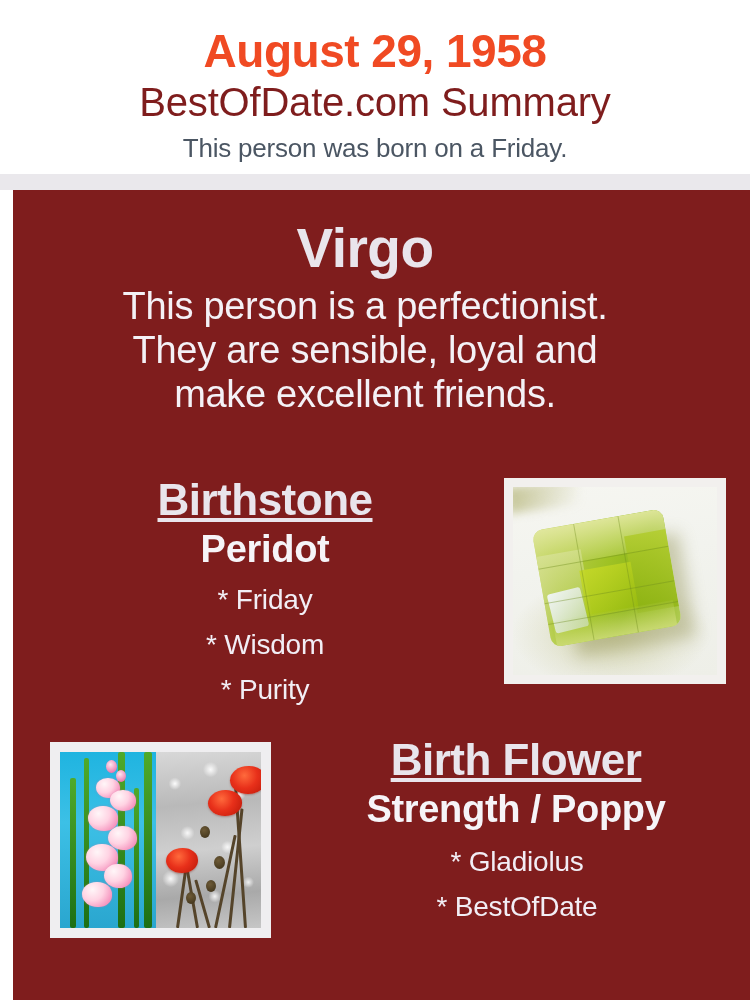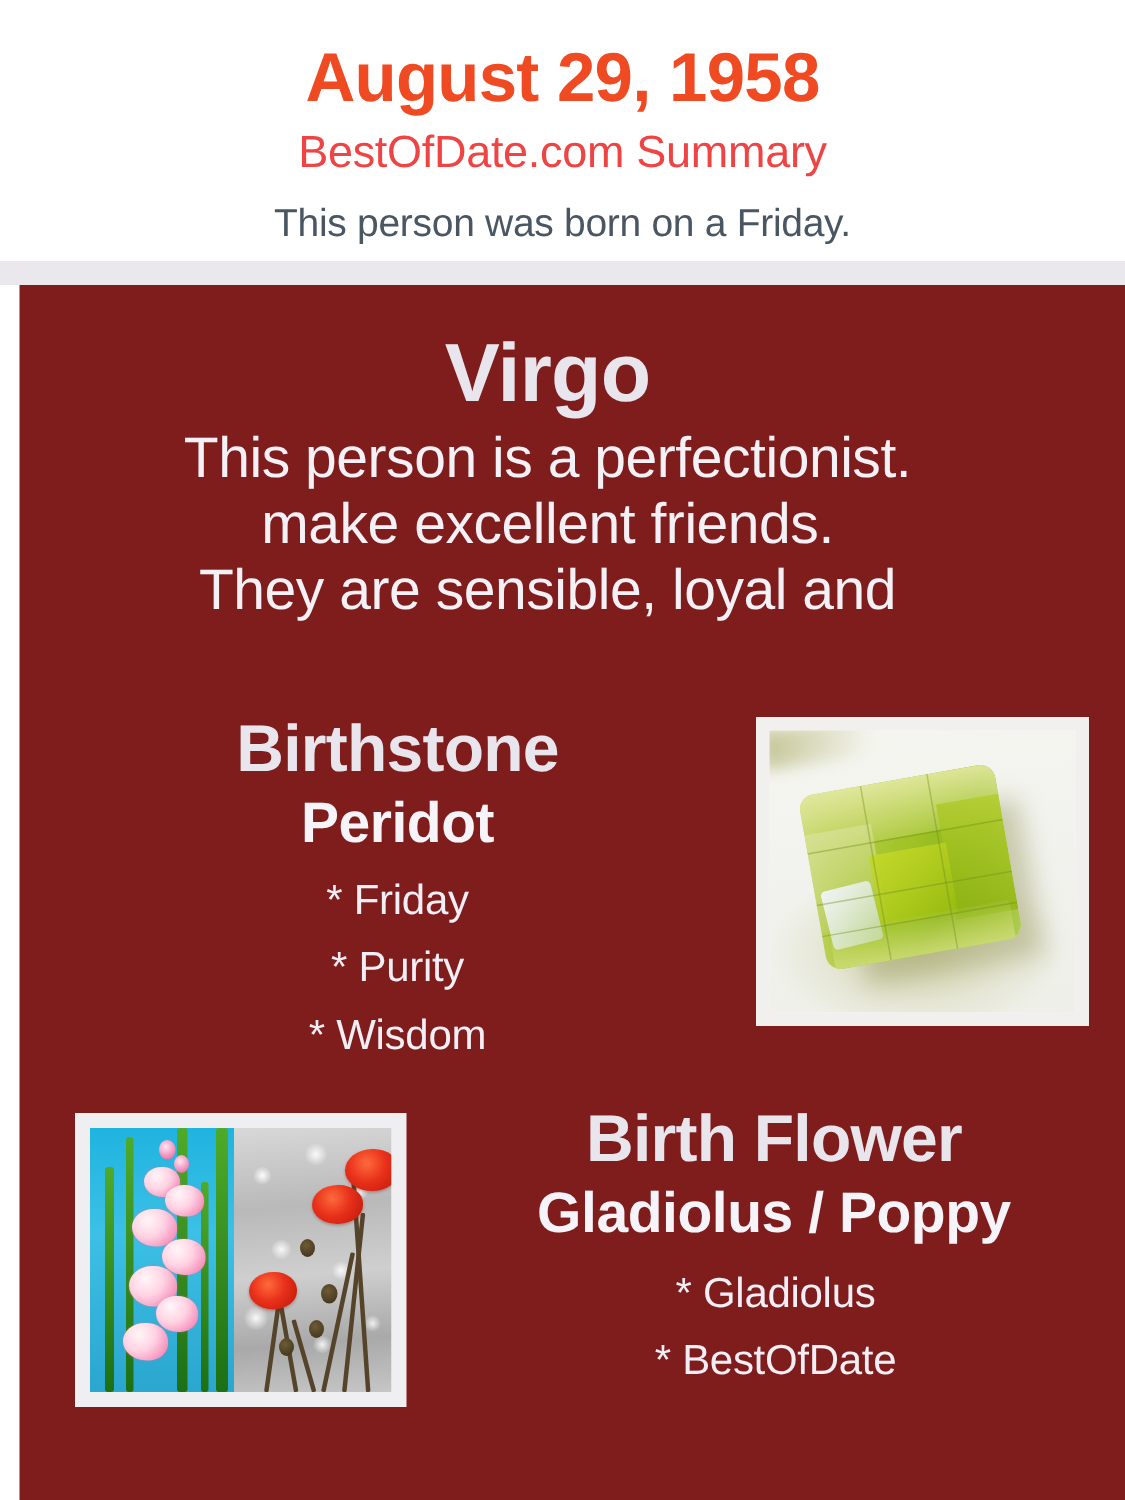--- a/index.html
+++ b/index.html
@@ -38,24 +38,24 @@
     font-size: 46px;
     font-weight: bold;
     line-height: 54px;
     letter-spacing: -0.5px;
     color: #f04a23;
     font-family: "Liberation Sans", sans-serif;
   }
   .header-site {
     margin: 0;
     padding-top: 6px;
-    font-size: 30px;
+    font-size: 40px;
     line-height: 36px;
     font-weight: normal;
-    color: #ef4444;
+    color: #7f1d1d;
     letter-spacing: -0.2px;
   }
   .header-note {
     margin: 8px;
     padding-top: 4px;
     font-size: 26px;
     line-height: 32px;
     font-weight: normal;
     color: #4b5663;
     letter-spacing: -0.2px;
@@ -118,20 +118,21 @@
     top: 285px;
     width: 440px;
   }
   .section-title {
     margin: 0;
     font-size: 44px;
     font-weight: bold;
     line-height: 50px;
     color: #e9e5ec;
     letter-spacing: -0.5px;
+    text-decoration: underline;
   }
   .section-sub {
     margin: 0;
     padding-top: 2px;
     font-size: 38px;
     line-height: 44px;
     font-weight: bold;
     color: #f6f4f8;
     letter-spacing: -0.3px;
   }
@@ -358,32 +359,32 @@
   </div>
 
   <div class="divider"></div>
 
   <div class="body-panel">
 
     <div class="zodiac">
       <div class="zodiac-name">Virgo</div>
       <div class="zodiac-desc">
         <span>This person is a perfectionist.</span>
+        <span>They are sensible, loyal and</span>
         <span>make excellent friends.</span>
-        <span>They are sensible, loyal and</span>
       </div>
     </div>
 
     <div class="birthstone">
       <div class="section-title">Birthstone</div>
       <div class="section-sub">Peridot</div>
       <ul class="trait-list">
         <li>* Friday</li>
+        <li>* Wisdom</li>
         <li>* Purity</li>
-        <li>* Wisdom</li>
       </ul>
     </div>
 
     <div class="photo-frame" id="gem-frame">
       <div class="inner">
         <div class="gem-stage">
           <div class="gem">
             <div class="facet f-top"></div>
             <div class="facet f-left"></div>
             <div class="facet f-right"></div>
@@ -436,21 +437,21 @@
             <div class="p-bud" style="left:50px; top:128px; width:10px; height:12px;"></div>
             <div class="p-bud" style="left:30px; top:140px; width:10px; height:12px;"></div>
           </div>
 
         </div>
       </div>
     </div>
 
     <div class="birthflower">
       <div class="section-title">Birth Flower</div>
-      <div class="section-sub">Gladiolus / Poppy</div>
+      <div class="section-sub">Strength / Poppy</div>
       <ul class="trait-list bf-indent">
         <li>* Gladiolus</li>
         <li>* BestOfDate</li>
       </ul>
     </div>
 
   </div>
 </div>
 
 </body></html>

